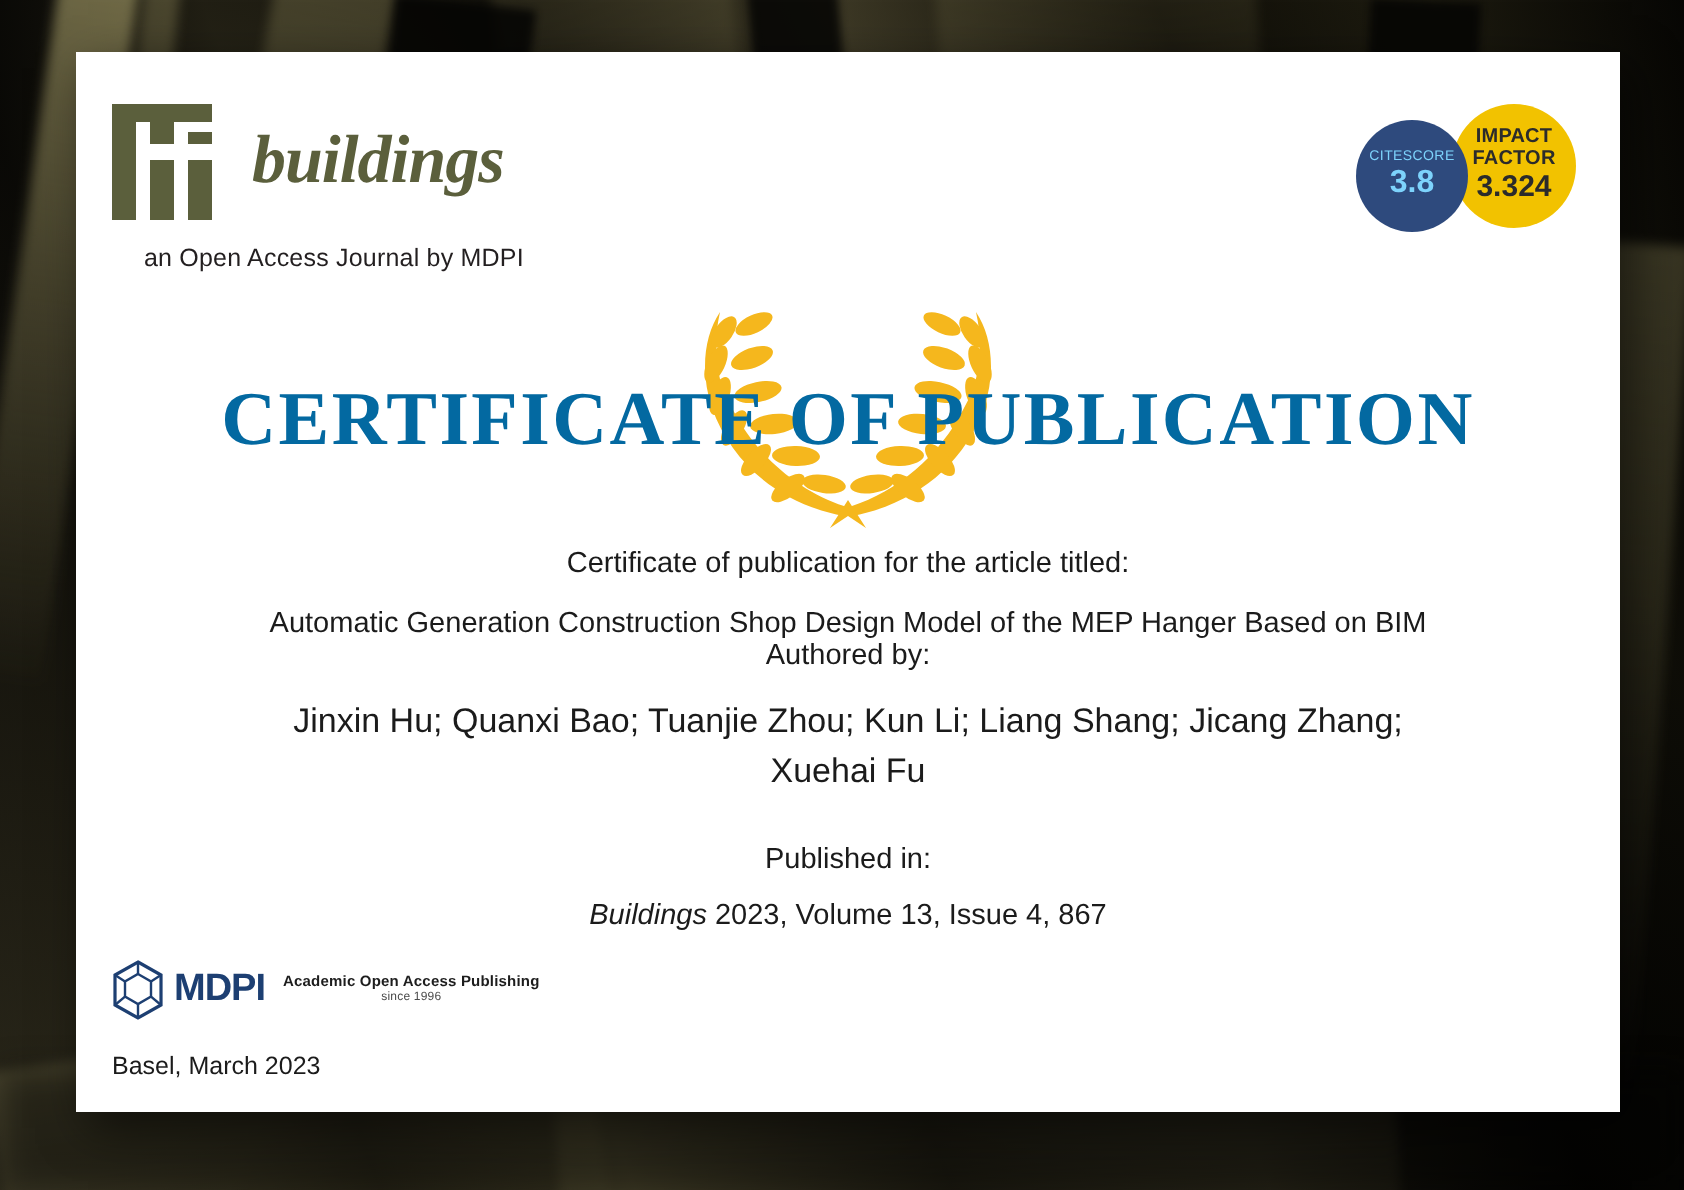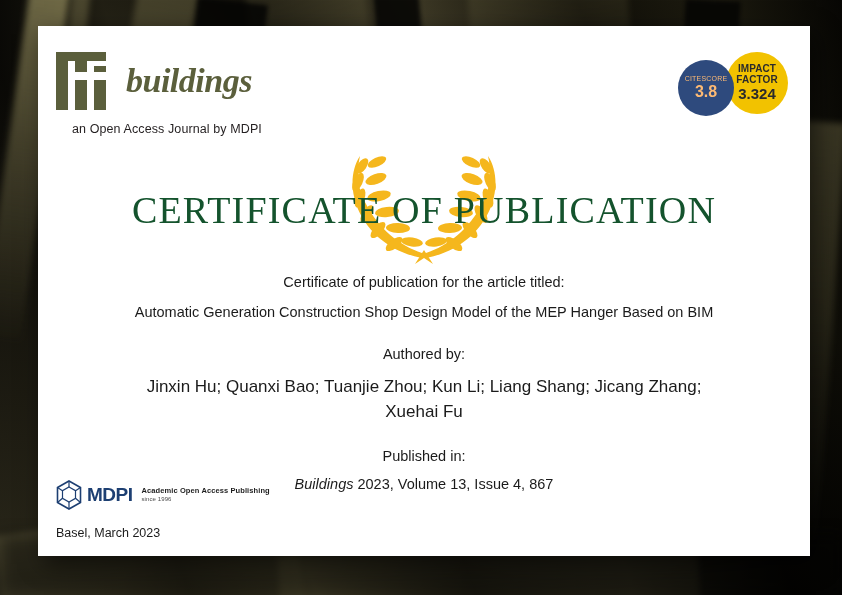--- a/index.html
+++ b/index.html
@@ -115,21 +115,21 @@
     top: 26px;
     display: flex;
     align-items: flex-start;
   }
   .badge {
     border-radius: 50%;
     display: flex;
     flex-direction: column;
     align-items: center;
     justify-content: center;
-    color: #fdba74;
+    color: #7dd3fc;
     text-align: center;
     line-height: 1.05;
   }
   .badge.cite {
     width: 56px; height: 56px;
     background: #2e4a7d;
     margin-top: 8px;
     margin-right: -8px;
     z-index: 2;
   }
@@ -157,41 +157,40 @@
     top: 0;
     transform: translateX(-50%);
   }
 
   .cert-title {
     position: absolute;
     left: 0; right: 0;
     top: 162px;
     text-align: center;
     font-family: "Liberation Serif", serif;
-    font-weight: normal;
+    font-weight: bold;
     font-size: 38px;
     letter-spacing: 1.2px;
-    color: #14532d;
+    color: #0369a1;
   }
 
   
   .body {
     position: absolute;
     left: 0; right: 0;
     top: 248px;
     text-align: center;
     color: #1b1b1b;
   }
   .line-intro {
     font-size: 14.5px;
     margin-bottom: 14px;
   }
   .line-article {
     font-size: 14.5px;
-    margin-bottom: 26px;
   }
   .line-authored {
     font-size: 14.5px;
     margin-bottom: 13px;
   }
   .line-authors {
     font-size: 17px;
     line-height: 1.45;
     margin-bottom: 24px;
   }
@@ -227,20 +226,21 @@
   .mdpi-word {
     font-family: "Liberation Sans", sans-serif;
     font-weight: bold;
     font-size: 19px;
     color: #1d3f72;
     letter-spacing: -0.5px;
   }
   .mdpi-tag {
     margin-left: 9px;
     line-height: 1.15;
+    text-align: center;
   }
   .mdpi-tag .t1 {
     font-size: 7.5px;
     font-weight: bold;
     color: #1d1d1d;
     letter-spacing: .1px;
   }
   .mdpi-tag .t2 {
     font-size: 6px;
     color: #4a4a4a;

